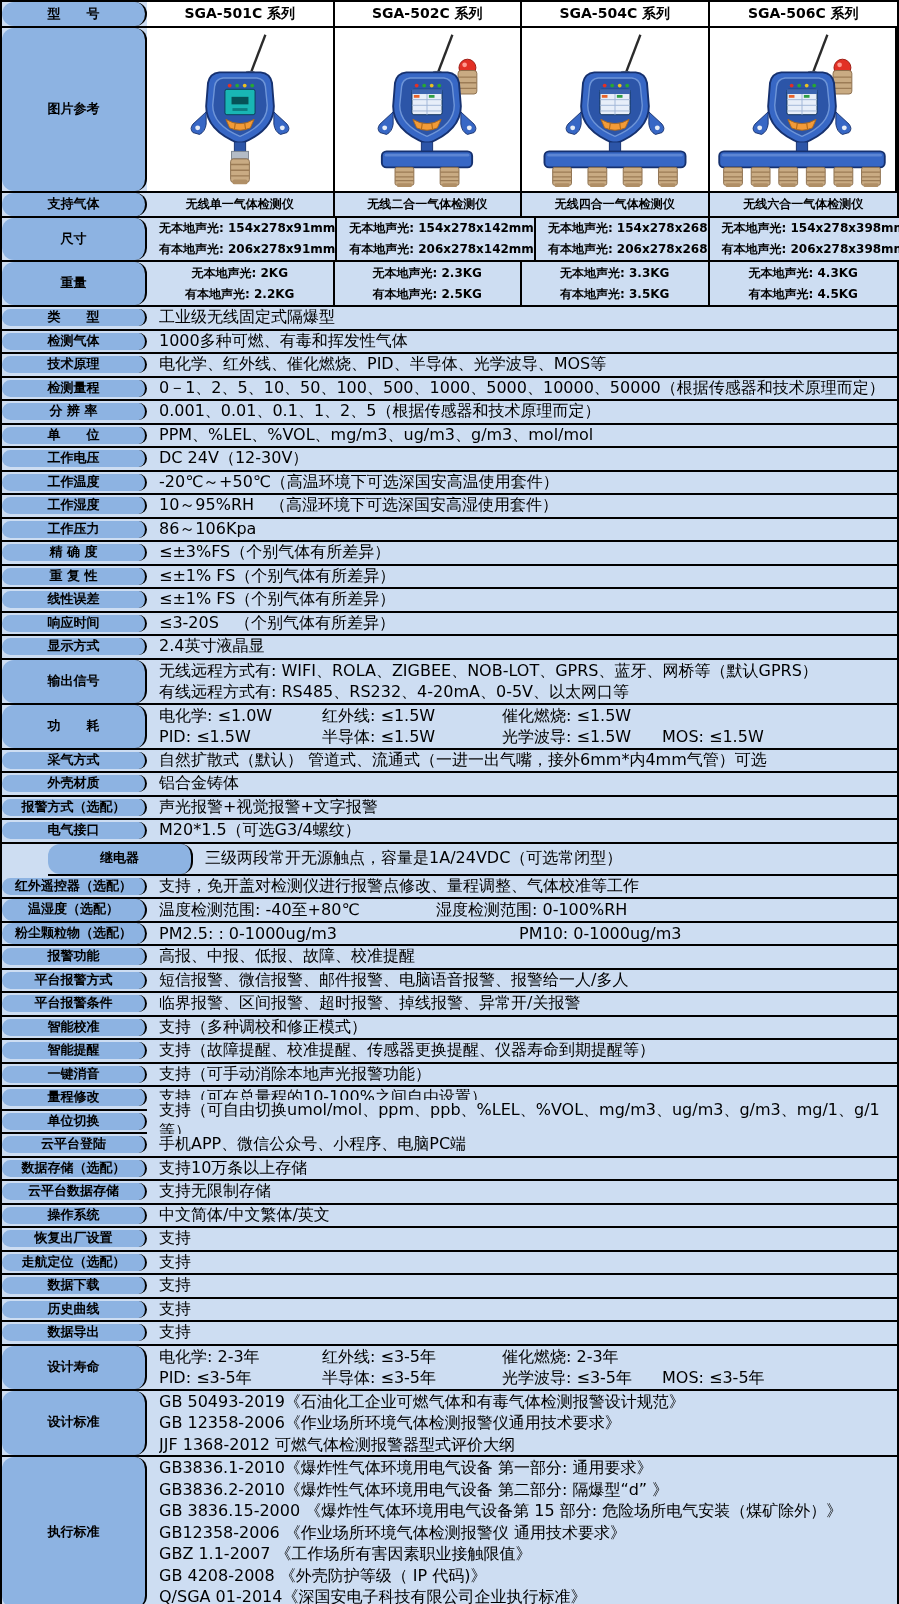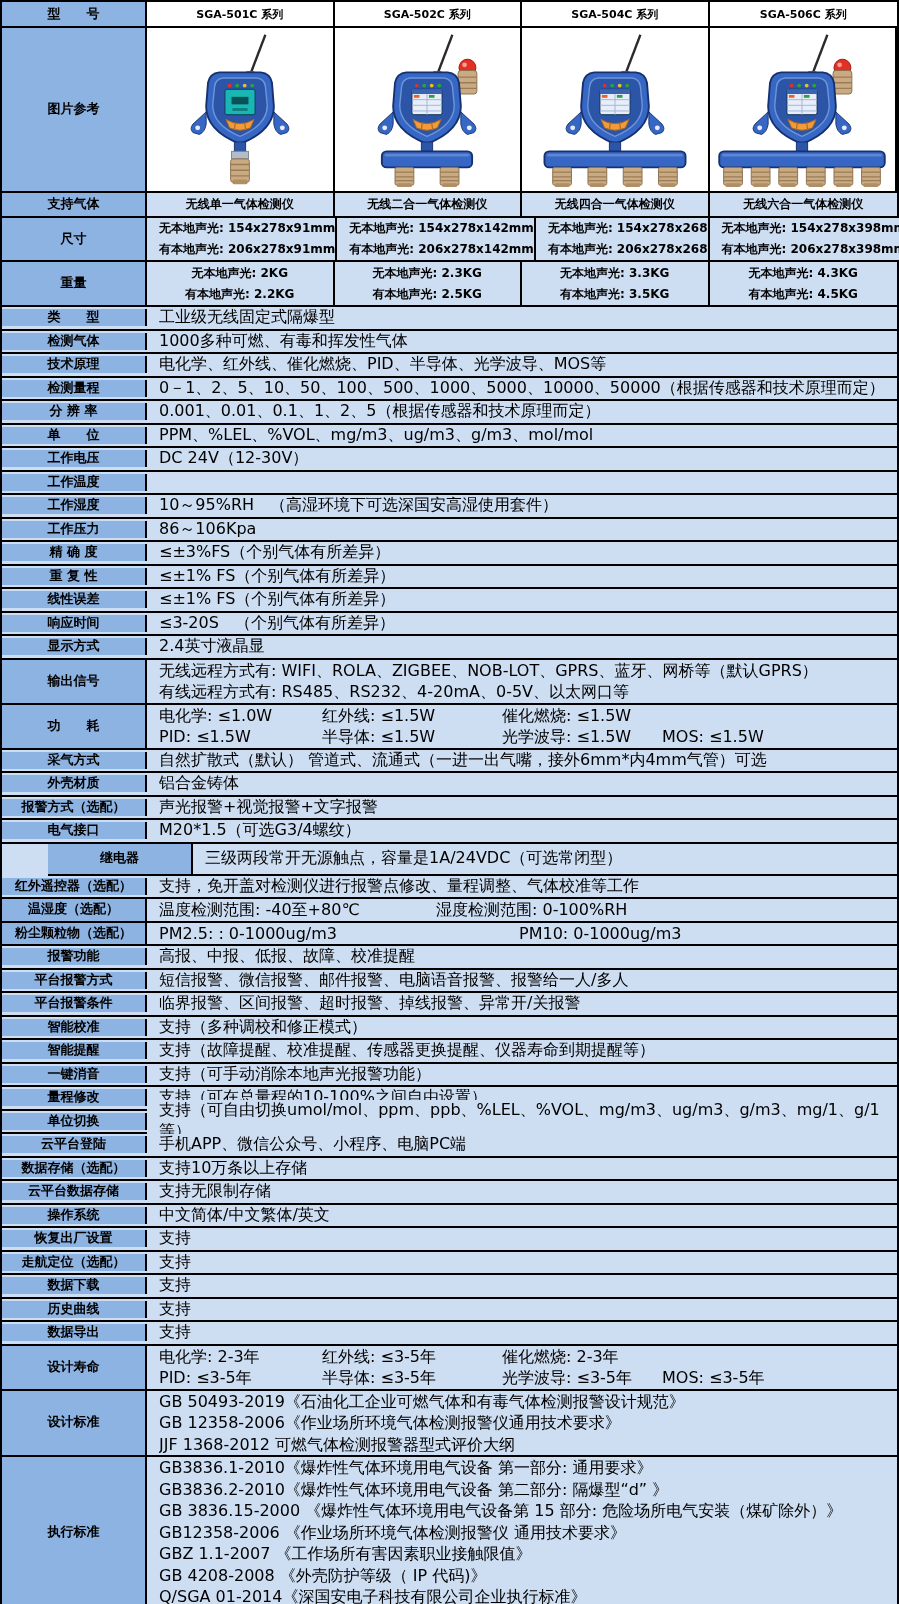--- a/index.html
+++ b/index.html
@@ -14,41 +14,42 @@
   .row:last-child{border-bottom:none;}
   .cell{box-sizing:border-box;display:flex;flex-direction:column;justify-content:center;}
   .label{
     width:145px;min-width:145px;
     background:var(--label-bg,#8db3e2);
     border-right:2px solid #000;
     font-weight:bold;font-size:13px;color:#000;
     align-items:center;text-align:center;
     line-height:1.15;white-space:pre-wrap;
     padding:1px 2px;
+    border-radius:12px;
   }
   .value{
     flex:1;background:var(--cell-bg,#cdddf2);
     font-size:16px;color:#000;
     padding:0 0 0 12px;
     justify-content:center;
   }
   .row.simple{height:21.5px;align-items:center;}
   .row.tall{height:30px;margin-left:46px;}
   .line{height:21.5px;line-height:21.5px;white-space:nowrap;overflow:hidden;}
   .segline .seg{display:inline-block;vertical-align:top;}
   .cols4 .seg0{min-width:163px;}
   .cols4 .seg1{min-width:180px;}
   .cols4 .seg2{min-width:160px;}
   .temp .seg0{min-width:277px;}
   .pm .seg0{min-width:360px;}
   
   .row.header{height:24px;}
   .model-cell{
     width:188.5px;background:#fff;border-right:2px solid #000;
-    font-weight:bold;font-size:11px;text-align:center;align-items:center;
+    font-weight:bold;font-size:14px;text-align:center;align-items:center;
   }
   .model-cell:last-child,.col4:last-child{border-right:none;}
   
   .row.images{height:163px;justify-content:flex-end;}
   .img-cell{width:188.5px;background:#fff;border-right:2px solid #000;align-items:center;justify-content:center;}
   .product-img{display:block;width:182px;height:158px;}
   
   .col4{
     width:188.5px;border-right:2px solid #000;
     font-size:12px;font-weight:600;text-align:center;align-items:center;
@@ -298,20 +299,21 @@
       <div class="row simple">
         <div class="cell label">单　　位</div>
         <div class="cell value">PPM、%LEL、%VOL、mg/m3、ug/m3、g/m3、mol/mol</div>
       </div>
       <div class="row simple">
         <div class="cell label">工作电压</div>
         <div class="cell value">DC 24V（12-30V）</div>
       </div>
       <div class="row simple">
         <div class="cell label">工作温度</div>
+        <div class="cell value">-20℃～+50℃（高温环境下可选深国安高温使用套件）</div>
       </div>
       <div class="row simple">
         <div class="cell label">工作湿度</div>
         <div class="cell value">10～95%RH　（高湿环境下可选深国安高湿使用套件）</div>
       </div>
       <div class="row simple">
         <div class="cell label">工作压力</div>
         <div class="cell value">86～106Kpa</div>
       </div>
       <div class="row simple">

